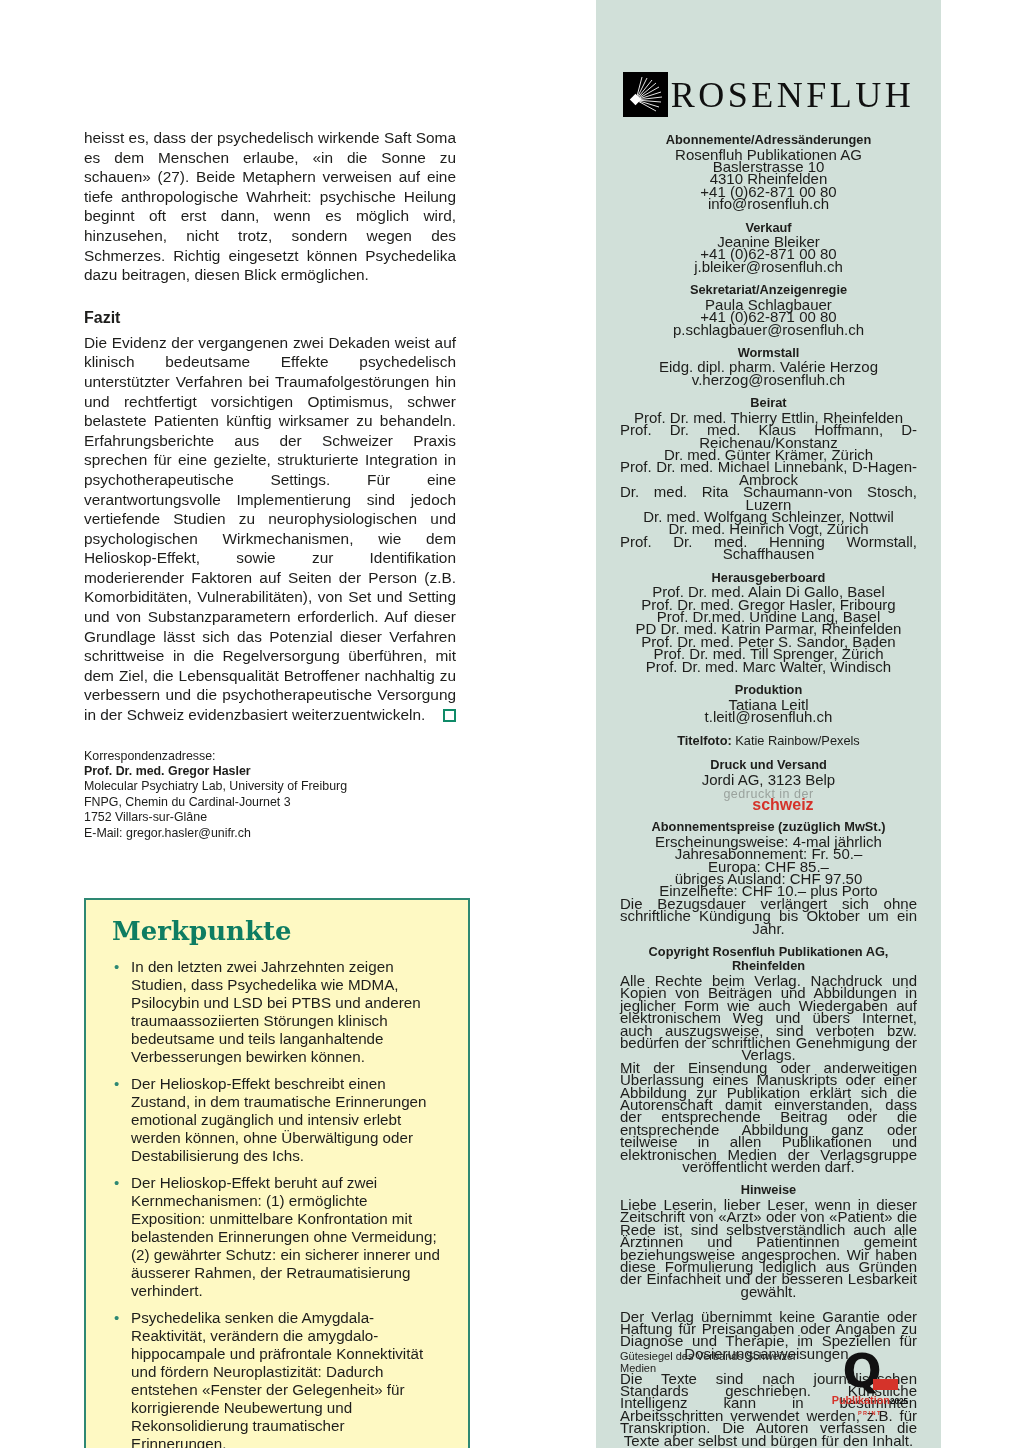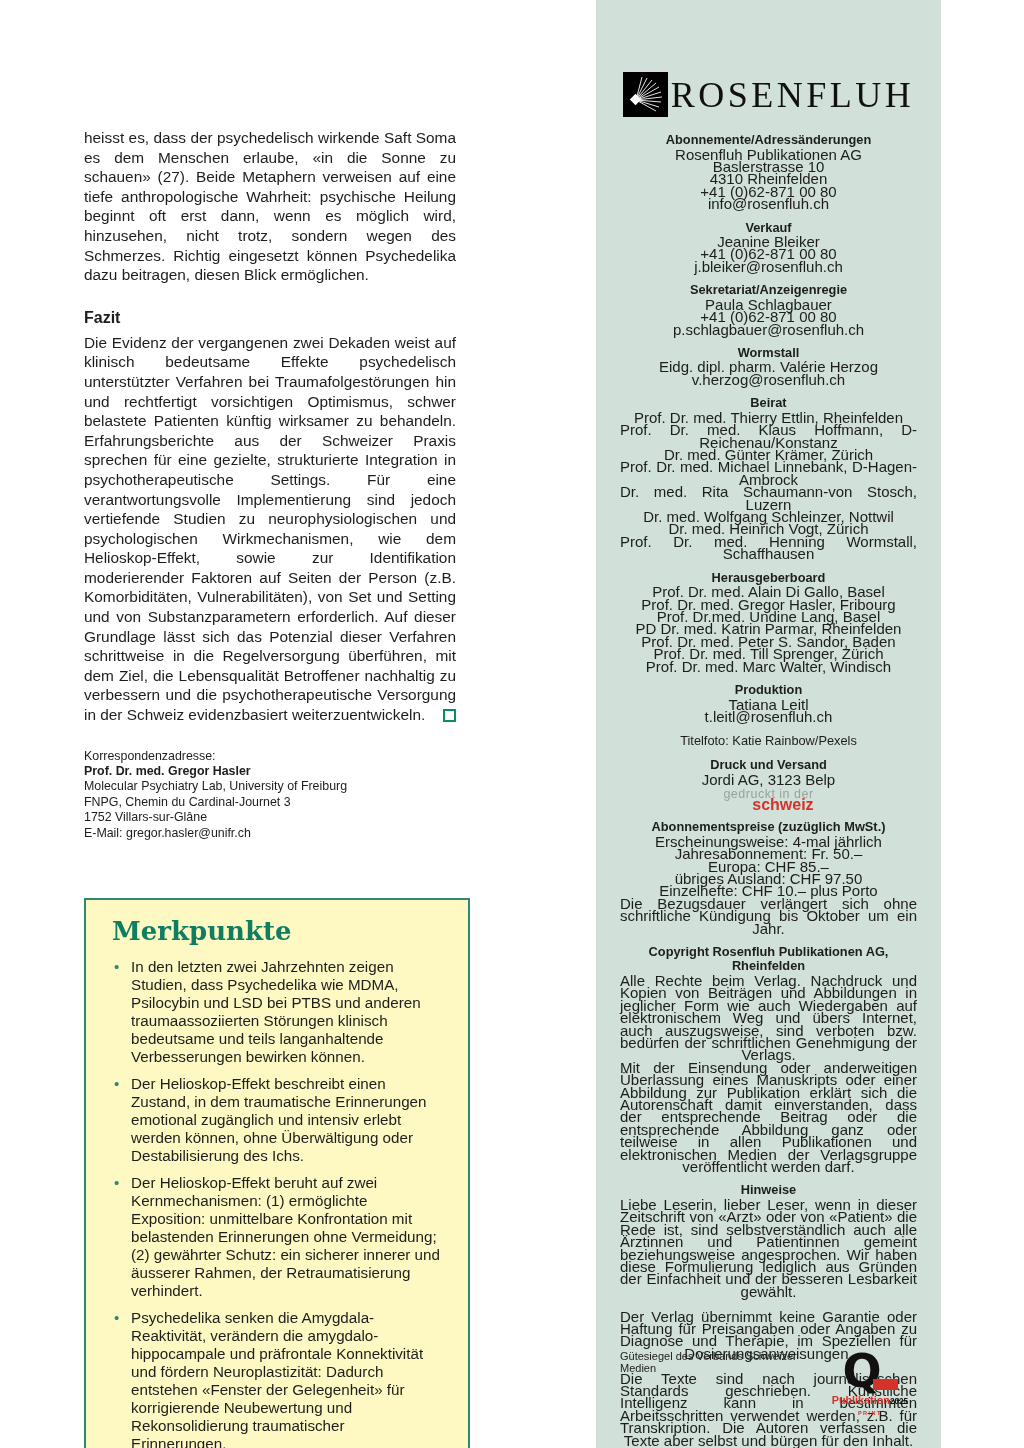--- a/index.html
+++ b/index.html
@@ -38,21 +38,21 @@
   .logo-square{width:45px;height:45px;flex:0 0 auto;}
   .wordmark{font-family:"Liberation Serif",serif;font-size:36px;line-height:40px;
     letter-spacing:3.5px;color:#101010;white-space:nowrap;}
 
   .sec h3{font-size:12.8px;line-height:14.5px;font-weight:700;text-align:center;
     margin:10px 0 1px;white-space:pre-line;}
   .sec-body{font-size:15px;line-height:12.4px;margin:0;white-space:pre-line;
     text-align:justify;text-align-last:center;-moz-text-align-last:center;}
 
   .titelfoto{font-size:12.8px;line-height:14px;text-align:center;margin:11px 0 0;}
-  .titelfoto b{font-weight:400;}
+  .titelfoto b{font-weight:700;}
 
   .gedruckt{width:max-content;margin:3px auto 0;line-height:11px;}
   .gedruckt .l1{font-family:Liberation Sans, sans-serif;color:#9aa29d;font-size:12.5px;
     letter-spacing:0.5px;display:block;}
   .gedruckt .l2{display:block;text-align:right;color:#d5332a;font-weight:700;
     font-size:16px;margin-top:-1px;}
 
   .notes p{font-weight:700;font-size:11.3px;line-height:13.4px;text-align:center;
     white-space:pre-line;margin:12px 0 0;}
 

